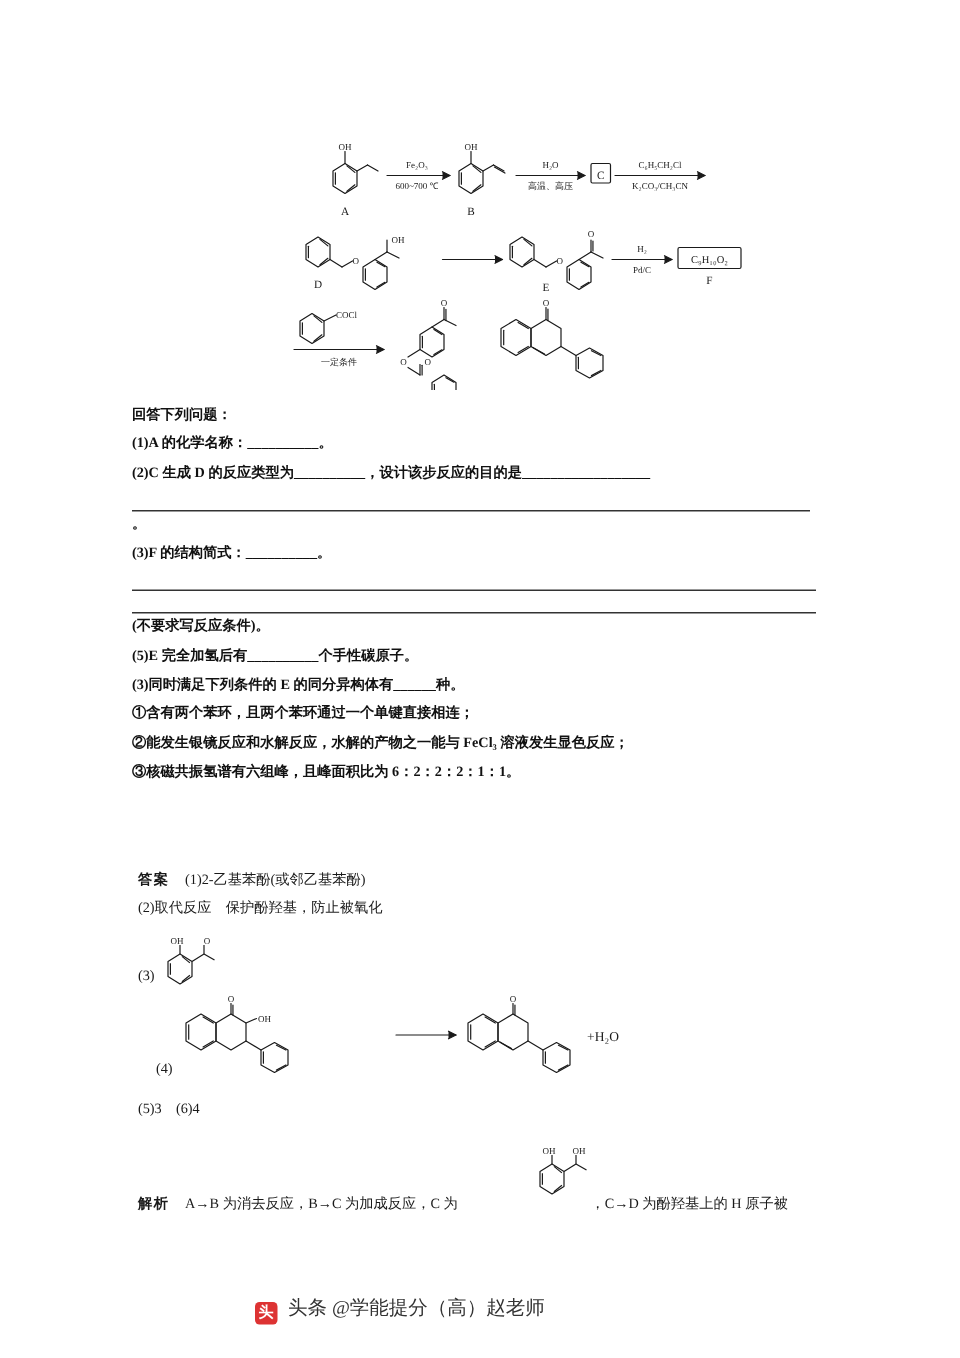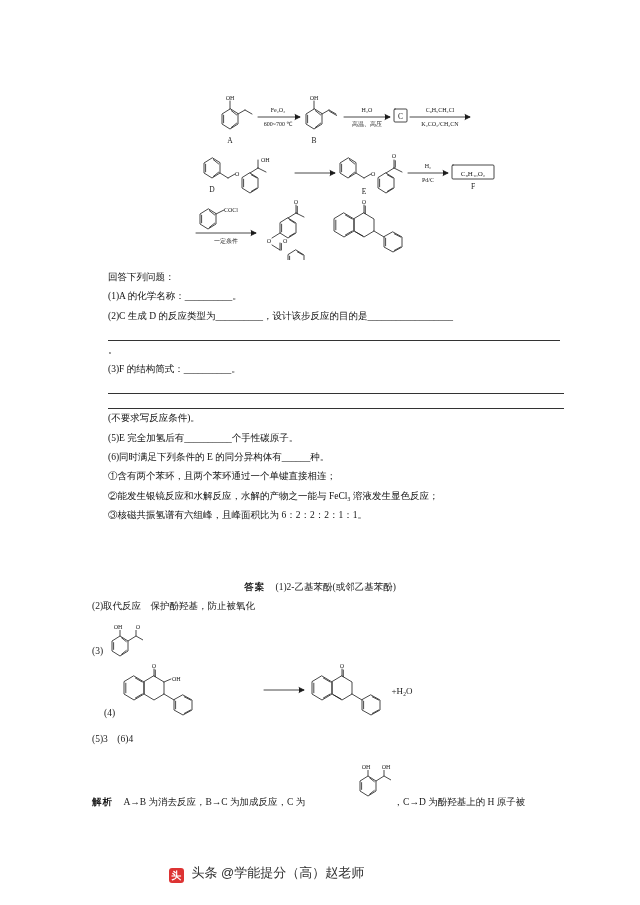--- a/index.html
+++ b/index.html
@@ -26,26 +26,27 @@
     position: absolute;
     left: 0; top: 55px;
     width: 640px;
     height: 205px;
   }
   .scheme svg { display: block; }
 
   
   .body-text {
     position: absolute;
-    left: 108px;
+    left: 88px;
     top: 268px;
     width: 456px;
     font-size: 9.5px;
     line-height: 19.3px;
     color: #111;
+    font-weight: bold;
   }
   .body-text p {
     margin: 0;
     white-space: pre-wrap;
   }
   .rule {
     display: block;
     width: 100%;
     height: 14px;
     border-bottom: 0.8px solid #333;
@@ -58,21 +59,21 @@
   }
 
   .footer {
     position: absolute;
     left: 0;
     bottom: 22px;
     width: 533px;
     text-align: center;
     font-size: 13px;
     color: #333;
-    font-family: Liberation Sans, sans-serif;
+    font-family: Liberation Serif, serif;
   }
   .footer .logo {
     display: inline-block;
     width: 15px; height: 15px;
     border-radius: 3px;
     background: #d33;
     color: #fff;
     font-size: 10px;
     line-height: 15px;
     text-align: center;
@@ -262,28 +263,28 @@
   <div class="body-text">
     <p>回答下列问题：</p>
     <p>(1)A 的化学名称：__________。</p>
     <p>(2)C 生成 D 的反应类型为__________，设计该步反应的目的是__________________</p>
     <p><span class="rule short"></span>。</p>
     <p>(3)F 的结构简式：__________。</p>
     <p><span class="rule"></span></p>
     <p><span class="rule"></span></p>
     <p>(不要求写反应条件)。</p>
     <p>(5)E 完全加氢后有__________个手性碳原子。</p>
-    <p>(6)同时满足下列条件的 E 的同分异构体有______种。</p>
+    <p>(3)同时满足下列条件的 E 的同分异构体有______种。</p>
     <p>①含有两个苯环，且两个苯环通过一个单键直接相连；</p>
     <p>②能发生银镜反应和水解反应，水解的产物之一能与 FeCl₃ 溶液发生显色反应；</p>
     <p>③核磁共振氢谱有六组峰，且峰面积比为 6：2：2：2：1：1。</p>
   </div>
 
   <div style="position:absolute; left:92px; top:578px; width:456px; font-size:9.5px; line-height:19.3px;">
-    <p style="margin:0;text-align:center;">
+    <p style="margin:0;">
       <span class="ans-label">答案</span>
       <span style="margin-left:8px;">(1)2-乙基苯酚(或邻乙基苯酚)</span>
     </p>
     <p style="margin:0;">(2)取代反应　保护酚羟基，防止被氧化</p>
   </div>
 
   <div style="position:absolute; left:92px; top:616px;">
     <svg width="130" height="46" viewBox="0 0 130 46" xmlns="http://www.w3.org/2000/svg">
       <g stroke="#1a1a1a" stroke-width="0.8" fill="none" stroke-linejoin="round">
         <g transform="translate(20,12)">

